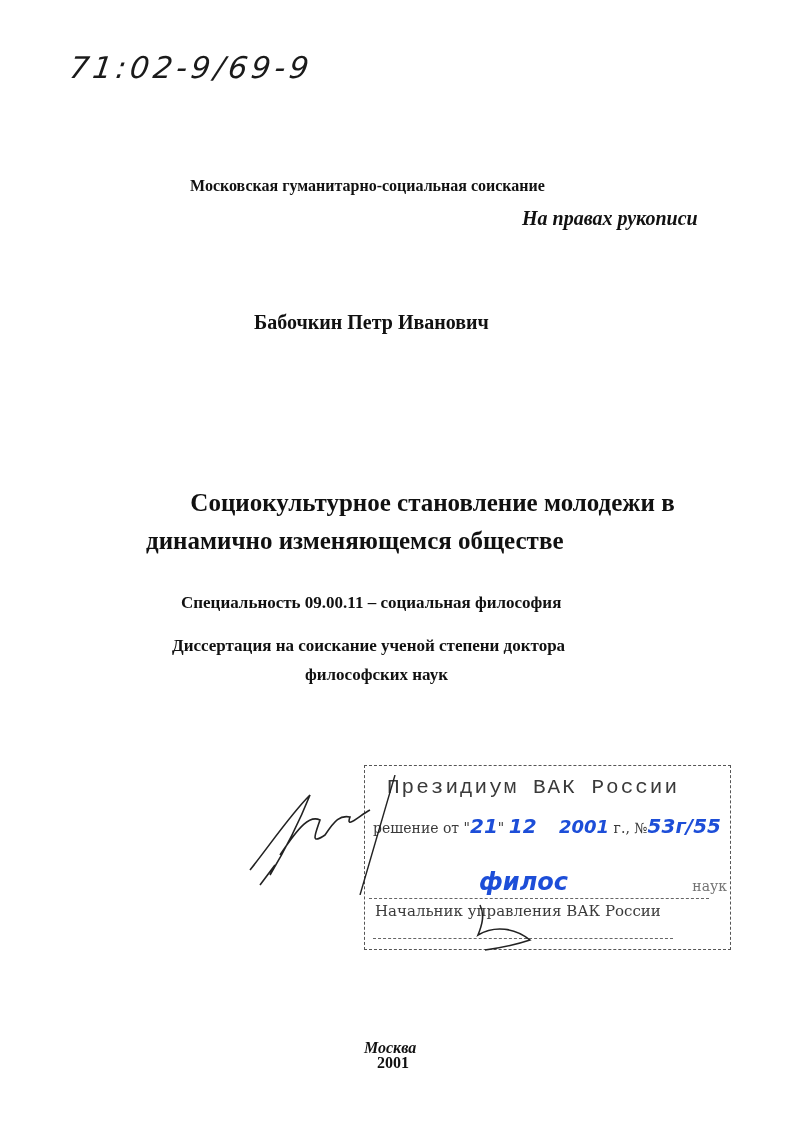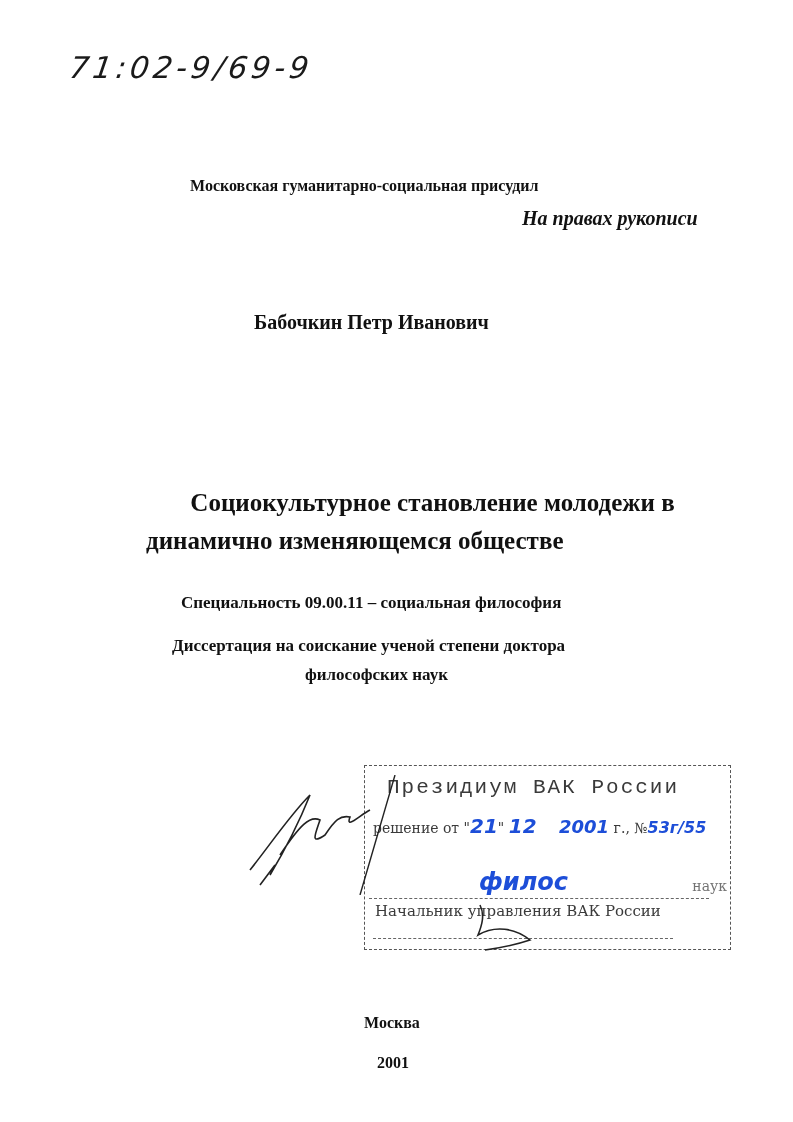--- a/index.html
+++ b/index.html
@@ -11,21 +11,21 @@
   .i { font-style:italic; }
   #archive-code { left:70px; top:50px; font-size:30px; letter-spacing:4px; transform:skewX(-8deg); }
   #academy { left:190px; top:177px; font-size:16px; }
   #rights { left:522px; top:207px; font-size:20px; }
   #author { left:254px; top:311px; font-size:20px; }
   #title1 { left:0; width:793px; text-align:center; top:489px; font-size:25px;padding-left:36px; }
   #title2 { left:146px; top:527px; font-size:25px; }
   #spec { left:181px; top:593px; font-size:17px; }
   #diss1 { left:172px; top:628px; font-size:17px;margin-top:8px; }
   #diss2 { left:305px; top:665px; font-size:17px; }
-  #city { left:364px; top:1014px; font-size:16px; }
+  #city { left:364px; top:1039px; font-size:16px;font-style:italic; }
   #year { left:377px; top:1054px; font-size:16px; }
 
   #stamp { position:absolute; left:364px; top:765px; width:367px; height:185px;
            border:1.5px dashed #555; box-sizing:border-box; }
   .stamp-line { position:absolute; font-family:"DejaVu Serif", serif; color:#3a3a3a; white-space:nowrap; }
   #st1 { left:22px; top:10px; font-size:21px; letter-spacing:2px; font-family:"Liberation Mono", monospace; }
   #st2 { left:8px; top:48px; font-size:14px; }
   #st3 { left:8px; top:78px; font-size:14px; }
   #st3 .big { font-size:22px; letter-spacing:1px; }
   #st4 { left:4px; top:114px; width:340px; border-bottom:1px dashed #666; height:18px; }
@@ -33,38 +33,38 @@
   #st5 { left:10px; top:136px; font-size:15px; }
   #st6 { left:8px; top:172px; width:300px; border-bottom:1px dashed #666; }
   .hw { position:absolute; font-family:"DejaVu Sans", sans-serif; font-style:italic; color:#1d4ed8;font-weight:bold; }
   svg.sig { position:absolute; }
 </style>
 </head>
 <body>
 
 <div class="abs hand" id="archive-code">71:02-9/69-9</div>
 
-<div class="abs b" id="academy">Московская гуманитарно-социальная присудил</div>
+<div class="abs b" id="academy">Московская гуманитарно-социальная соискание</div>
 <div class="abs b i" id="rights">На правах рукописи</div>
 <div class="abs b" id="author">Бабочкин Петр Иванович</div>
 
 <div class="abs b" id="title1">Социокультурное становление молодежи в</div>
 <div class="abs b" id="title2">динамично изменяющемся обществе</div>
 
 <div class="abs b" id="spec">Специальность 09.00.11 – социальная философия</div>
 <div class="abs b" id="diss1">Диссертация на соискание ученой степени доктора</div>
 <div class="abs b" id="diss2">философских наук</div>
 
 <div id="stamp">
   <div class="stamp-line" id="st1">Президиум ВАК России</div>
   <div class="stamp-line" id="st2">
     <span>решение от "</span><span class="hw" style="position:relative;font-size:20px;">21</span>"
     <span class="hw" style="position:relative;font-size:20px;">12</span>
     <span class="hw" style="position:relative;font-size:18px;margin-left:18px;">2001</span>
-    <span>г., №</span><span class="hw" style="position:relative;font-size:16px;">53г/55</span>
+    <span>г., №</span><span class="hw" style="position:relative;font-size:20px;">53г/55</span>
   </div>
   <div class="stamp-line" id="st4">
     <span class="hw" style="left:110px;top:-12px;font-size:24px;">филос</span>
     <span class="naukl">наук</span>
   </div>
   <div class="stamp-line" id="st5">Начальник управления ВАК России</div>
   <div class="stamp-line" id="st6"></div>
 </div>
 
 <svg class="sig" style="left:240px;top:775px;" width="160" height="120" viewBox="0 0 160 120">

